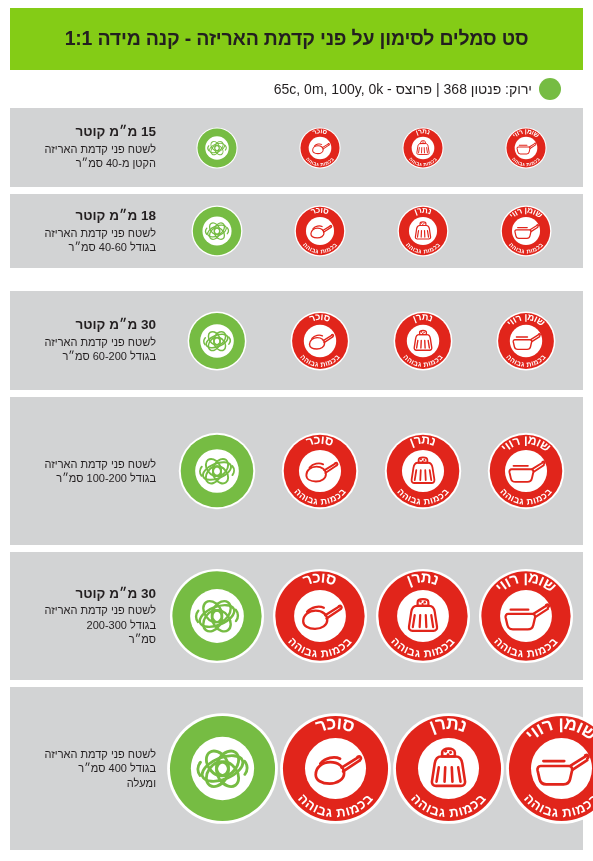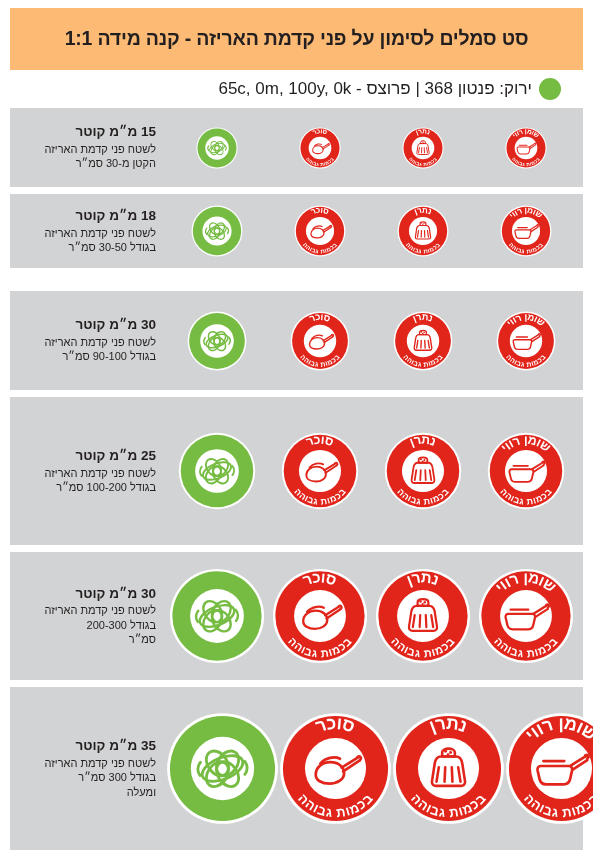--- a/index.html
+++ b/index.html
@@ -17,21 +17,21 @@
     position: relative;
   }
 
   
   .header-band {
     position: absolute;
     left: 10px;
     top: 8px;
     width: 573px;
     height: 62px;
-    background: #fdba74;
+    background: #84cc16;
     display: flex;
     flex-direction: column;
     align-items: center;
     justify-content: center;
     box-sizing: border-box;
   }
   .header-title {
     font-size: 19.5px;
     font-weight: bold;
     letter-spacing: -0.2px;
@@ -72,21 +72,21 @@
   .legend-entry.green { margin-right: 22px; }
   .legend-dot {
     width: 22px;
     height: 22px;
     border-radius: 50%;
     flex: 0 0 auto;
   }
   .legend-dot.red { background: #e1251b; }
   .legend-dot.green { background: #76bc43; }
   .legend-text {
-    font-size: 17px;
+    font-size: 14px;
     margin-right: 7px;
     direction: rtl;
     color: #231f20;
   }
 
   
   .row {
     position: absolute;
     left: 10px;
     width: 573px;
@@ -153,21 +153,21 @@
     <span class="legend-text">ירוק: פנטון 368 | פרוצס - 65c, 0m, 100y, 0k</span>
   </div>
 </div>
 
 <div id="rows-container">
     <div class="row" style="top: 108px; height: 79px;">
       <div class="row-inner">
         <div class="row-caption">
           <div class="caption-title">15 מ״מ קוטר</div>
           <div class="caption-desc">לשטח פני קדמת האריזה</div>
-          <div class="caption-desc">הקטן מ-30 סמ״ר</div>
+          <div class="caption-desc">הקטן מ-40 סמ״ר</div>
         </div>
         <div class="badges">
           <div class="badge-slot">
 <svg class="badge-svg" width="42" height="42" viewBox="0 0 100 100">
   <circle cx="50" cy="50" r="49" fill="#ffffff"></circle>
   <circle cx="50" cy="50" r="46.5" fill="#76bc43"></circle>
   <circle cx="50" cy="50" r="28" fill="#ffffff"></circle>
   <g transform="translate(50 50)" fill="none" stroke="#76bc43" stroke-width="2.5" stroke-linecap="round">
     <ellipse cx="-4.5" cy="-4.5" rx="8.5" ry="12" transform="rotate(-35 -4.5 -4.5)"></ellipse>
     <ellipse cx="4.5" cy="-4.5" rx="8.5" ry="12" transform="rotate(35 4.5 -4.5)"></ellipse>
@@ -276,21 +276,21 @@
 </svg>
           </div>
         </div>
       </div>
     </div>
     <div class="row" style="top: 194px; height: 74px;">
       <div class="row-inner">
         <div class="row-caption">
           <div class="caption-title">18 מ״מ קוטר</div>
           <div class="caption-desc">לשטח פני קדמת האריזה</div>
-          <div class="caption-desc">בגודל 30-50 סמ״ר</div>
+          <div class="caption-desc">בגודל 40-60 סמ״ר</div>
         </div>
         <div class="badges">
           <div class="badge-slot">
 <svg class="badge-svg" width="52" height="52" viewBox="0 0 100 100">
   <circle cx="50" cy="50" r="49" fill="#ffffff"></circle>
   <circle cx="50" cy="50" r="46.5" fill="#76bc43"></circle>
   <circle cx="50" cy="50" r="28" fill="#ffffff"></circle>
   <g transform="translate(50 50)" fill="none" stroke="#76bc43" stroke-width="2.5" stroke-linecap="round">
     <ellipse cx="-4.5" cy="-4.5" rx="8.5" ry="12" transform="rotate(-35 -4.5 -4.5)"></ellipse>
     <ellipse cx="4.5" cy="-4.5" rx="8.5" ry="12" transform="rotate(35 4.5 -4.5)"></ellipse>
@@ -399,21 +399,21 @@
 </svg>
           </div>
         </div>
       </div>
     </div>
     <div class="row" style="top: 291px; height: 99px;">
       <div class="row-inner">
         <div class="row-caption">
           <div class="caption-title">30 מ״מ קוטר</div>
           <div class="caption-desc">לשטח פני קדמת האריזה</div>
-          <div class="caption-desc">בגודל 90-100 סמ״ר</div>
+          <div class="caption-desc">בגודל 60-200 סמ״ר</div>
         </div>
         <div class="badges">
           <div class="badge-slot">
 <svg class="badge-svg" width="60" height="60" viewBox="0 0 100 100">
   <circle cx="50" cy="50" r="49" fill="#ffffff"></circle>
   <circle cx="50" cy="50" r="46.5" fill="#76bc43"></circle>
   <circle cx="50" cy="50" r="28" fill="#ffffff"></circle>
   <g transform="translate(50 50)" fill="none" stroke="#76bc43" stroke-width="2.5" stroke-linecap="round">
     <ellipse cx="-4.5" cy="-4.5" rx="8.5" ry="12" transform="rotate(-35 -4.5 -4.5)"></ellipse>
     <ellipse cx="4.5" cy="-4.5" rx="8.5" ry="12" transform="rotate(35 4.5 -4.5)"></ellipse>
@@ -520,21 +520,20 @@
   </g>
               </g>
 </svg>
           </div>
         </div>
       </div>
     </div>
     <div class="row" style="top: 397px; height: 148px;">
       <div class="row-inner">
         <div class="row-caption">
-          <div class="caption-title">25 מ״מ קוטר</div>
           <div class="caption-desc">לשטח פני קדמת האריזה</div>
           <div class="caption-desc">בגודל 100-200 סמ״ר</div>
         </div>
         <div class="badges">
           <div class="badge-slot">
 <svg class="badge-svg" width="78" height="78" viewBox="0 0 100 100">
   <circle cx="50" cy="50" r="49" fill="#ffffff"></circle>
   <circle cx="50" cy="50" r="46.5" fill="#76bc43"></circle>
   <circle cx="50" cy="50" r="28" fill="#ffffff"></circle>
   <g transform="translate(50 50)" fill="none" stroke="#76bc43" stroke-width="2.5" stroke-linecap="round">
@@ -767,23 +766,22 @@
   </g>
               </g>
 </svg>
           </div>
         </div>
       </div>
     </div>
     <div class="row" style="top: 687px; height: 163px;">
       <div class="row-inner">
         <div class="row-caption">
-          <div class="caption-title">35 מ״מ קוטר</div>
           <div class="caption-desc">לשטח פני קדמת האריזה</div>
-          <div class="caption-desc">בגודל 300 סמ״ר</div>
+          <div class="caption-desc">בגודל 400 סמ״ר</div>
           <div class="caption-desc">ומעלה</div>
         </div>
         <div class="badges">
           <div class="badge-slot">
 <svg class="badge-svg" width="113" height="113" viewBox="0 0 100 100">
   <circle cx="50" cy="50" r="49" fill="#ffffff"></circle>
   <circle cx="50" cy="50" r="46.5" fill="#76bc43"></circle>
   <circle cx="50" cy="50" r="28" fill="#ffffff"></circle>
   <g transform="translate(50 50)" fill="none" stroke="#76bc43" stroke-width="2.5" stroke-linecap="round">
     <ellipse cx="-4.5" cy="-4.5" rx="8.5" ry="12" transform="rotate(-35 -4.5 -4.5)"></ellipse>

